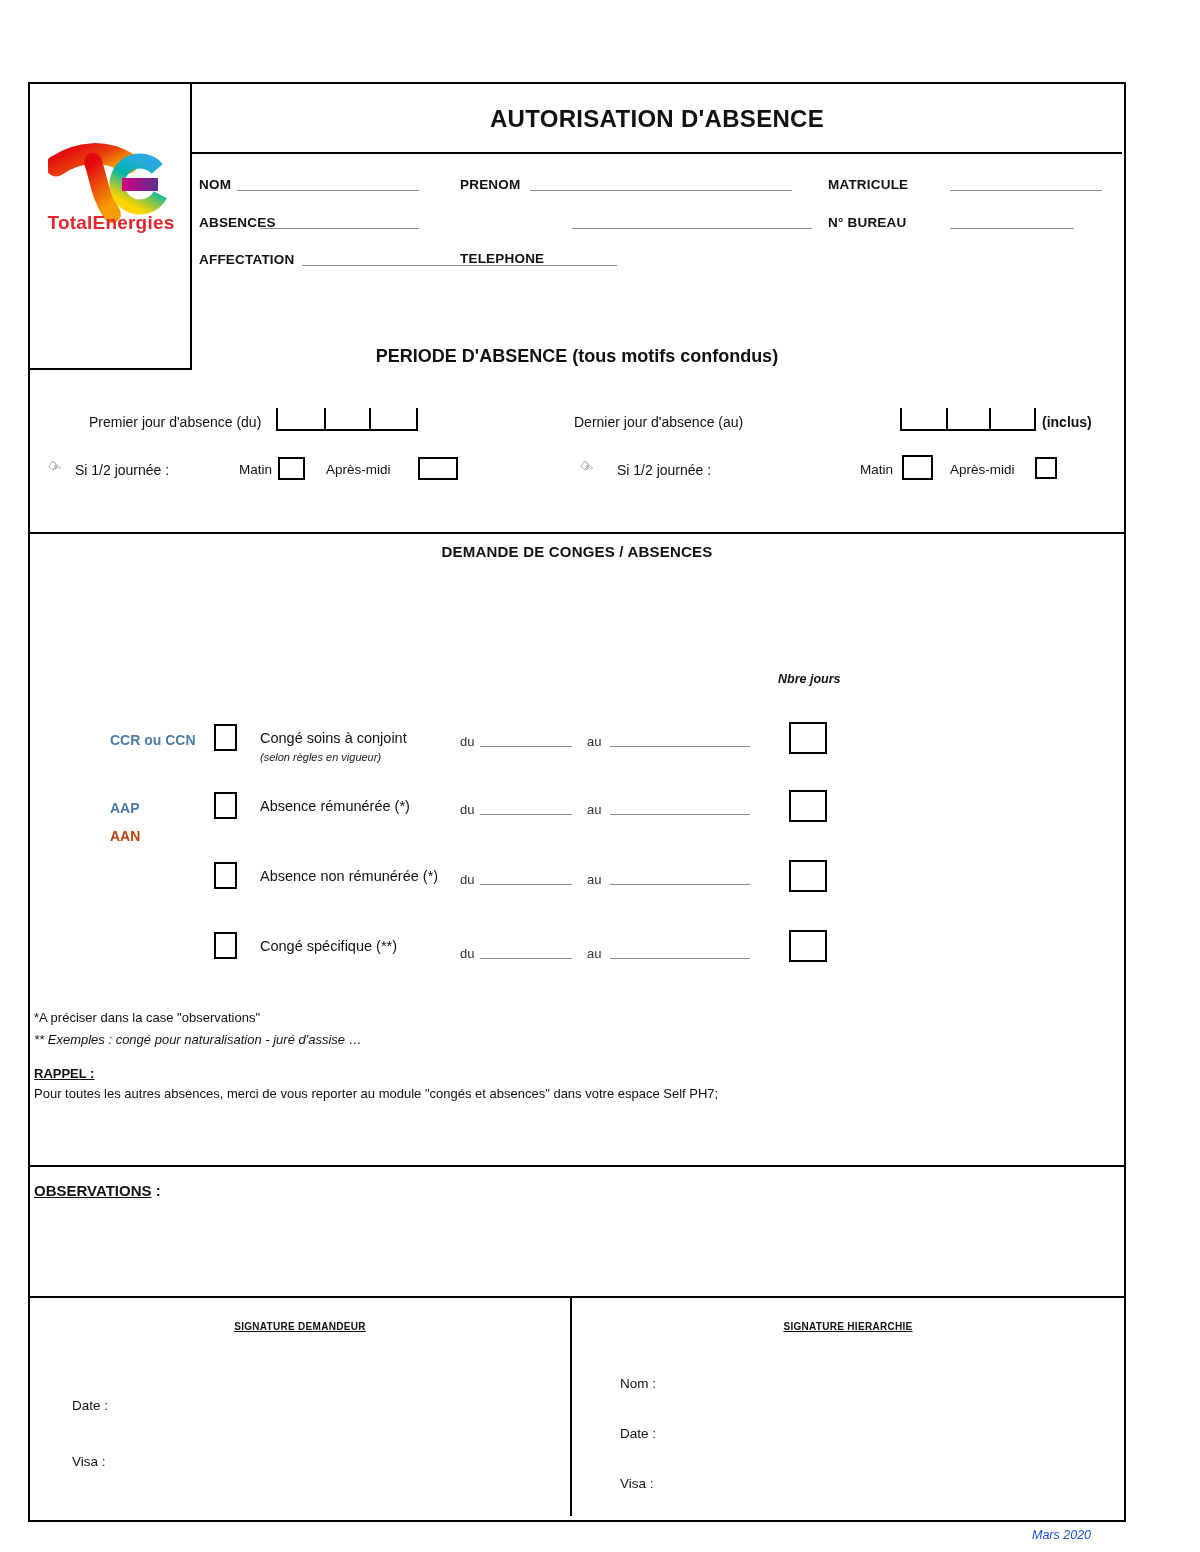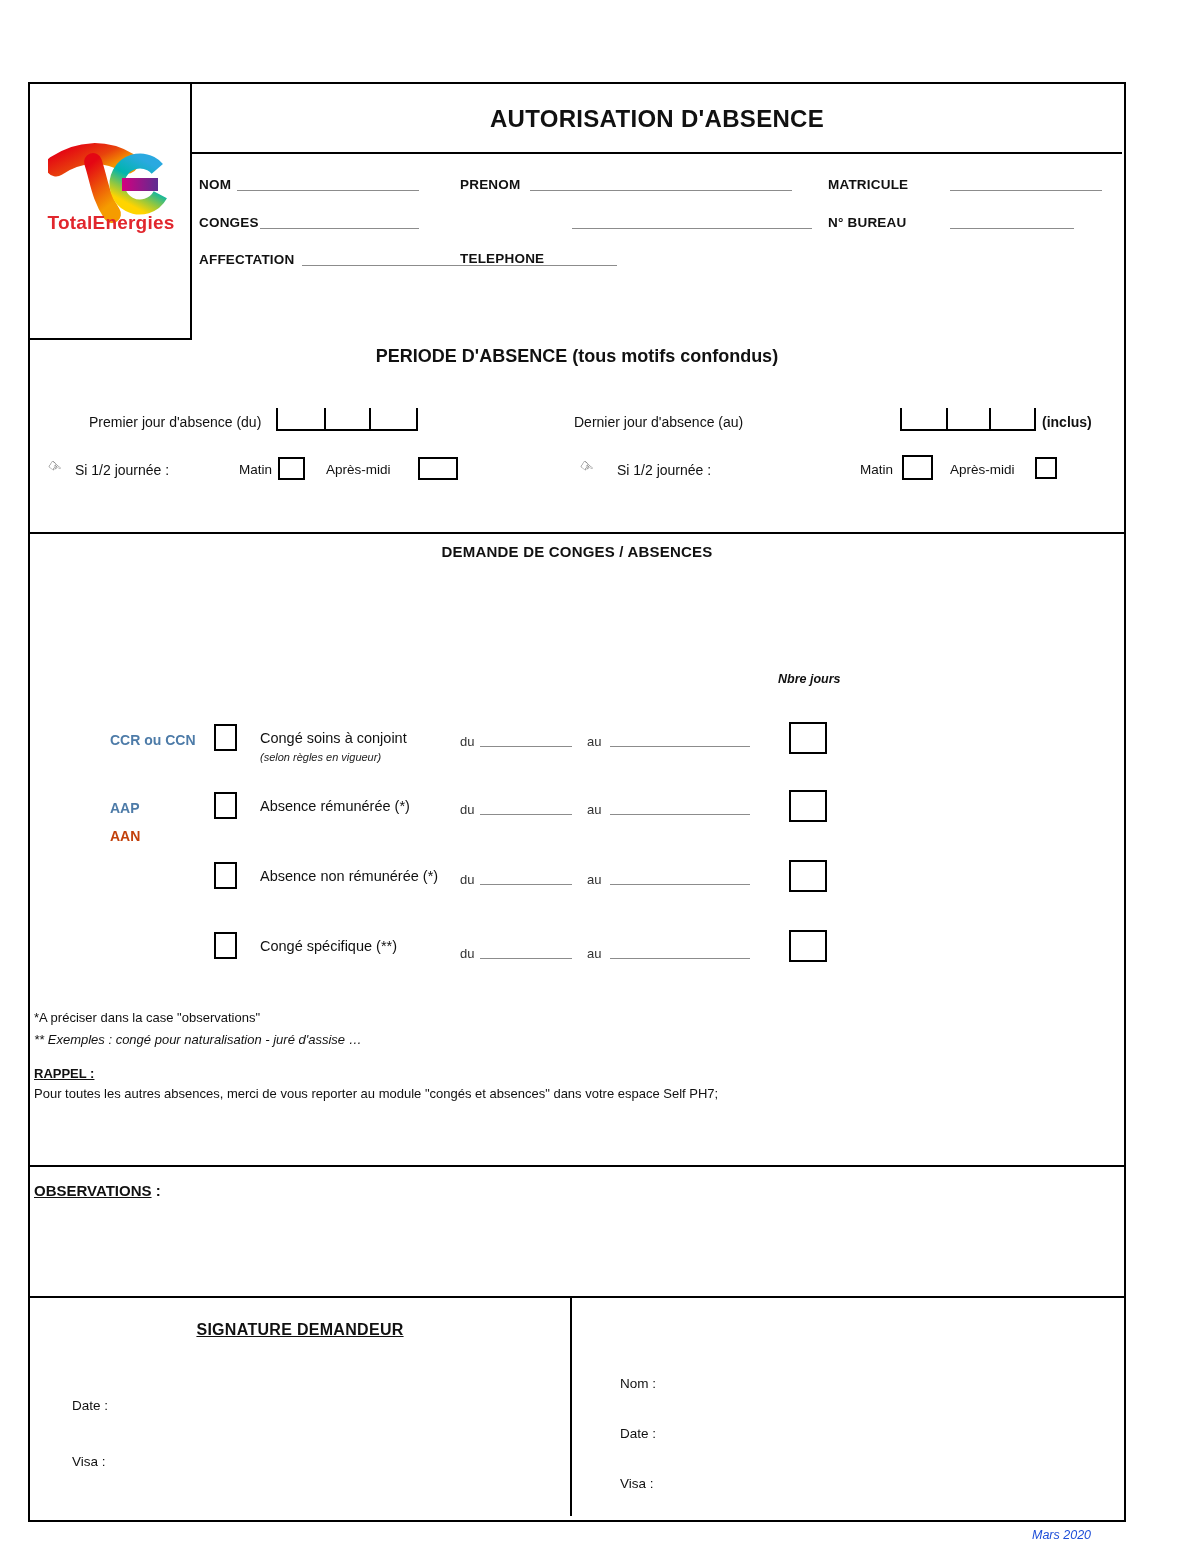--- a/index.html
+++ b/index.html
@@ -21,33 +21,33 @@
   .t-sec{font-size:18px;font-weight:bold;}
   .t-sec2{font-size:15px;font-weight:bold;letter-spacing:.2px;}
   .lbl{font-size:14px;}
   .small-lbl{font-size:13.5px;}
   .code{font-size:14px;font-weight:bold;}
   .desc{font-size:14.5px;font-weight:normal;text-align:center;}
   .sub{font-size:11px;font-style:italic;color:#222;}
   .duau{font-size:13px;color:#333;}
   .note{font-size:13px;}
   .hand{display:inline-block;transform:rotate(38deg);font-size:15px;}
-  .sig-title{font-size:16px;font-weight:bold;text-decoration:underline;letter-spacing:.3px;}
+  .sig-title{font-size:10px;font-weight:bold;text-decoration:underline;letter-spacing:.3px;}
   .sig-lbl{font-size:13.5px;}
   .brand{font-size:19px;font-weight:bold;color:#e1262d;letter-spacing:.2px;}
   .vdiv{position:absolute;width:2px;background:#000;}
   .hdiv{position:absolute;height:2px;background:#000;left:0;right:0;}
 </style>
 </head>
 <body>
 
 <div class="page">
   <div class="form">
 
-    <div class="cell" style="left:0;top:0;width:162px;height:256px;border-right:2px solid #000;border-bottom:2px solid #000;">
+    <div class="cell" style="left:0;top:0;width:162px;height:286px;border-right:2px solid #000;border-bottom:2px solid #000;">
       <svg class="abs" style="left:18px;top:52px;" width="126" height="92" viewBox="0 0 126 92">
         <defs>
           <linearGradient id="tBar" x1="0" y1="0" x2="1" y2="0.35">
             <stop offset="0" stop-color="#e40613"></stop>
               <stop offset="0.6" stop-color="#e8420c"></stop>
               <stop offset="1" stop-color="#f39200"></stop>
           </linearGradient>
           <linearGradient id="tStem" x1="0" y1="0" x2="0.3" y2="1">
             <stop offset="0" stop-color="#e40613"></stop>
               <stop offset="1" stop-color="#f59c00"></stop>
@@ -75,21 +75,21 @@
       <div class="t-main" style="text-align:center;line-height:70px;">AUTORISATION D'ABSENCE</div>
     </div>
 
     <div class="abs fld" style="left:169px;top:93px;">NOM</div>
     <div class="abs wline" style="left:207px;top:92px;width:182px;"></div>
     <div class="abs fld" style="left:430px;top:93px;">PRENOM</div>
     <div class="abs wline" style="left:500px;top:92px;width:262px;"></div>
     <div class="abs fld" style="left:798px;top:93px;">MATRICULE</div>
     <div class="abs wline" style="left:920px;top:92px;width:152px;"></div>
 
-    <div class="abs fld" style="left:169px;top:131px;">CONGES</div>
+    <div class="abs fld" style="left:169px;top:131px;">ABSENCES</div>
     <div class="abs wline" style="left:230px;top:130px;width:159px;"></div>
     <div class="abs fld" style="left:430px;top:131px;margin-top:36px;">TELEPHONE</div>
     <div class="abs wline" style="left:542px;top:130px;width:240px;"></div>
     <div class="abs fld" style="left:798px;top:131px;">N° BUREAU</div>
     <div class="abs wline" style="left:920px;top:130px;width:124px;"></div>
 
     <div class="abs fld" style="left:169px;top:168px;">AFFECTATION</div>
     <div class="abs wline" style="left:272px;top:167px;width:315px;"></div>
 
     <div class="abs t-sec" style="left:0;top:262px;width:100%;text-align:center;">PERIODE D'ABSENCE (tous motifs confondus)</div>
@@ -177,20 +177,21 @@
 
     <div class="hdiv" style="top:1212px;"></div>
 
     <div class="vdiv" style="left:540px;top:1212px;height:220px;"></div>
 
     <div class="abs sig-title" style="left:0;top:1237px;width:540px;text-align:center;">SIGNATURE DEMANDEUR</div>
     <div class="abs sig-lbl" style="left:42px;top:1314px;">Date :</div>
     <div class="abs sig-lbl" style="left:42px;top:1370px;">Visa :</div>
     <div class="abs" style="left:90px;top:1300px;width:430px;height:120px;"></div>
 
+    <div class="abs sig-title" style="left:542px;top:1237px;width:552px;text-align:center;">SIGNATURE HIERARCHIE</div>
     <div class="abs sig-lbl" style="left:590px;top:1292px;">Nom :</div>
     <div class="abs sig-lbl" style="left:590px;top:1342px;">Date :</div>
     <div class="abs sig-lbl" style="left:590px;top:1392px;">Visa :</div>
     <div class="abs" style="left:650px;top:1280px;width:420px;height:140px;"></div>
   </div>
 
   <div class="abs i" style="left:1032px;top:1528px;font-size:12.5px;color:#1d4ed8;">Mars 2020</div>
 </div>
 
 </body></html>

